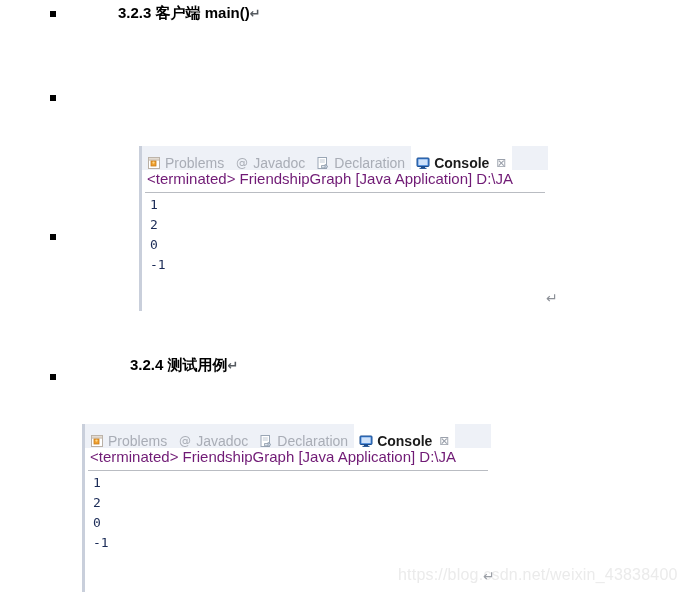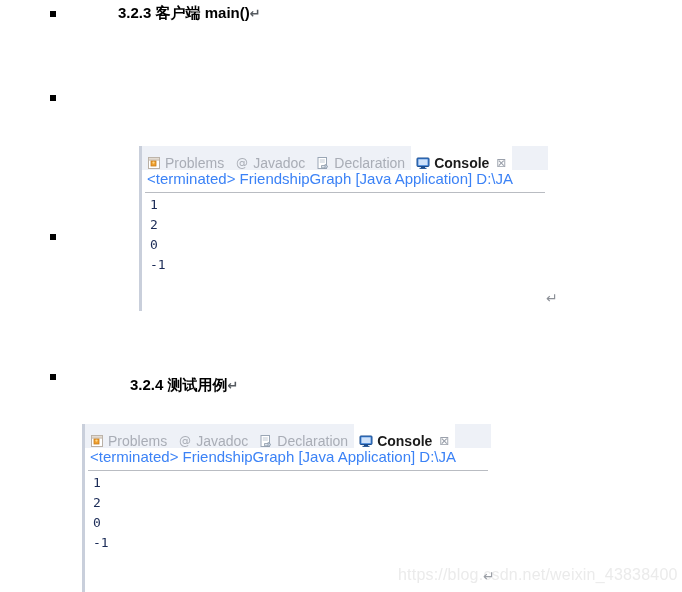--- a/index.html
+++ b/index.html
@@ -119,21 +119,21 @@
   }
   .ic svg { display: block; }
 
   .term-line {
     position: absolute;
     left: 3px;
     top: 24px;
     right: 0;
     height: 23px;
     font-size: 15px;
-    color: #3b82f6;
+    color: #701a75;
     padding-left: 5px;
     white-space: nowrap;
     box-sizing: border-box;
   }
   .term-rule {
     position: absolute;
     left: 6px;
     top: 46px;
     height: 1px;
     background: #b9bcc2;
@@ -241,21 +241,21 @@
     <div class="out-area">
       <div class="out-line">1</div>
       <div class="out-line">2</div>
       <div class="out-line">0</div>
       <div class="out-line">-1</div>
     </div>
   </div>
 
   <div class="pilcrow-free" style="left:546px; top:290px;">↵</div>
 
-  <div class="doc-line heading" style="left:130px; top:356px;margin-top:20px;">
+  <div class="doc-line heading" style="left:130px; top:356px;">
     <span>3.2.4 测试用例</span><span class="pilcrow">↵</span>
   </div>
 
   <div class="console-panel" style="left:82px; top:424px; width:409px; height:168px;">
 
     <div class="left-rail"></div>
 
     <div class="tabbar">
 
       <div class="tab">

